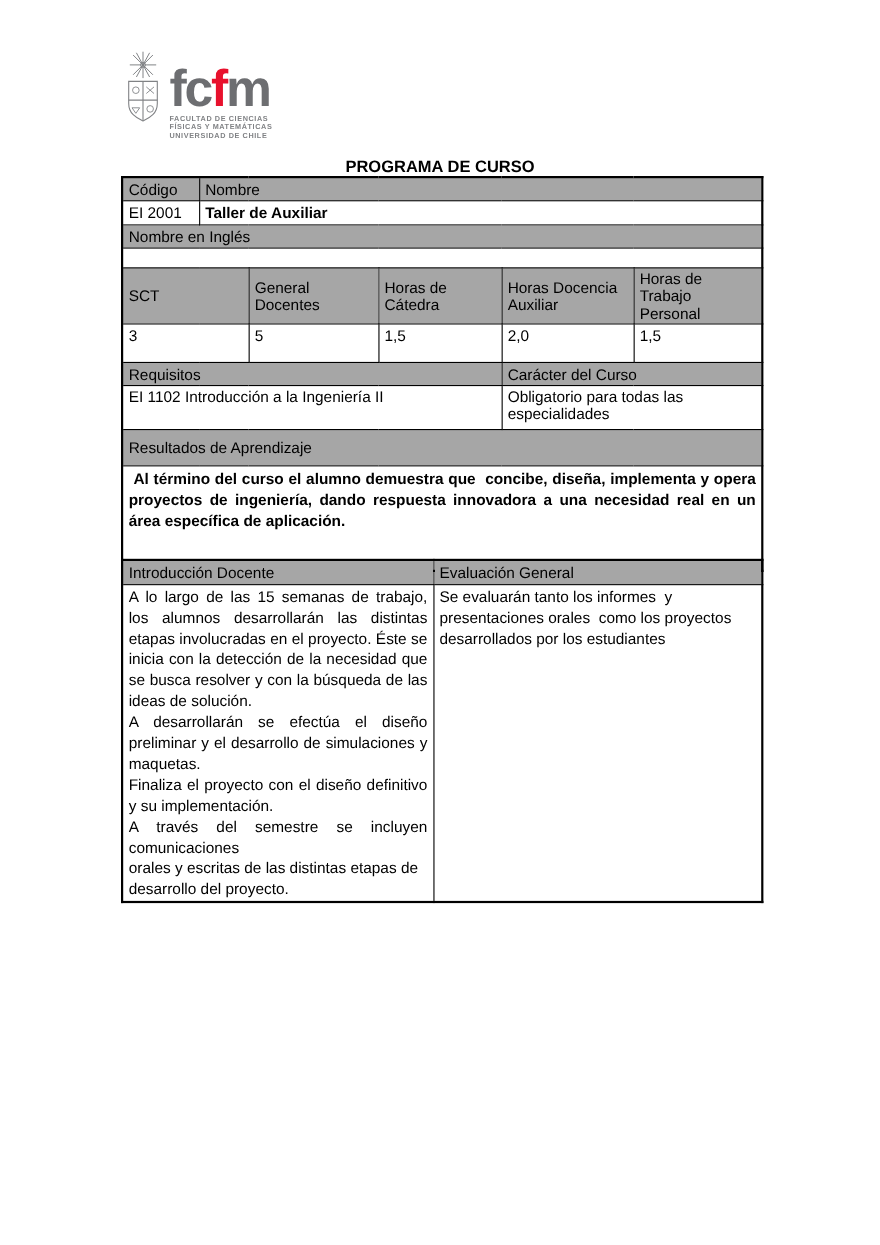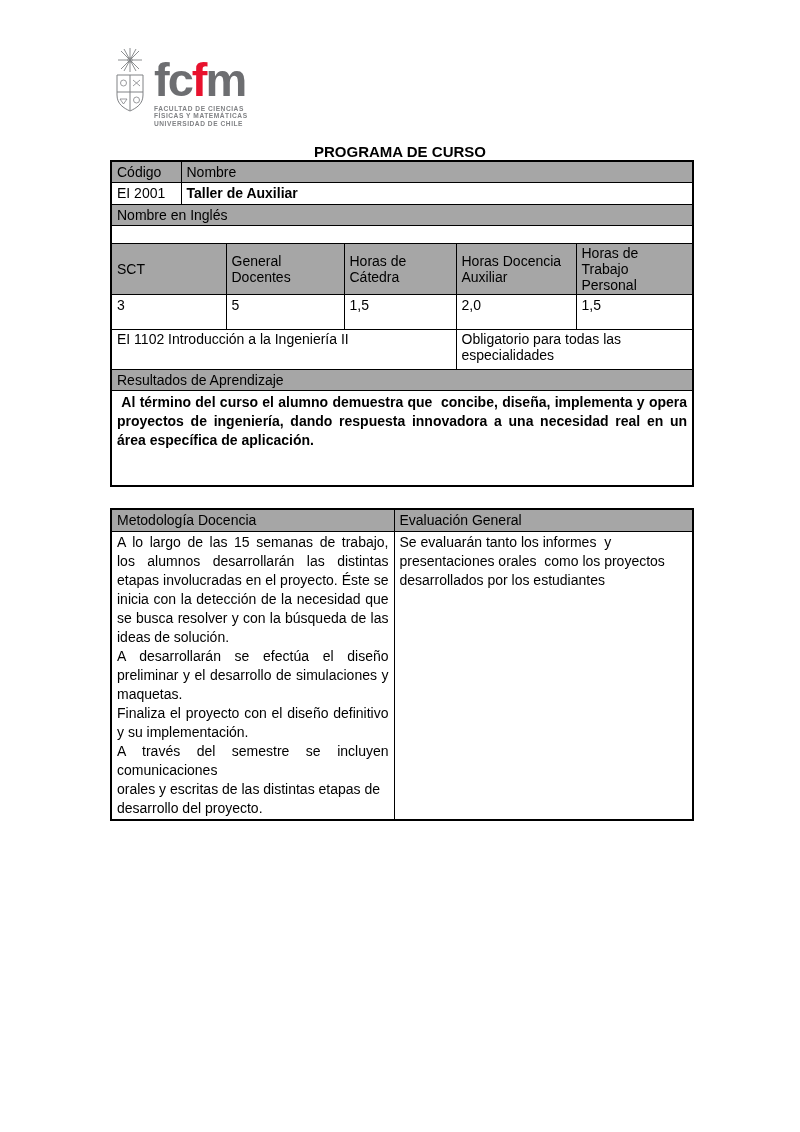--- a/index.html
+++ b/index.html
@@ -122,41 +122,45 @@
       <td class="gray center">Horas Docencia Auxiliar</td>
       <td class="gray center">Horas de Trabajo Personal</td>
     </tr>
     <tr style="height:35px">
       <td class="center top credits-val" colspan="2">3</td>
       <td class="center top credits-val">5</td>
       <td class="center top credits-val">1,5</td>
       <td class="center top credits-val">2,0</td>
       <td class="center top credits-val">1,5</td>
     </tr>
+    <tr style="height:21px">
+      <td class="gray center" colspan="4">Requisitos</td>
+      <td class="gray center" colspan="2">Carácter del Curso</td>
+    </tr>
     <tr style="height:40px">
       <td class="top" colspan="4">EI 1102 Introducción a la Ingeniería II</td>
       <td class="top" colspan="2">Obligatorio para todas las especialidades</td>
     </tr>
-    <tr style="height:21px">
+    <tr style="height:33px">
       <td class="gray center" colspan="6">Resultados de Aprendizaje</td>
     </tr>
     <tr style="height:96px">
       <td class="top justify prewrap resultados-cell" colspan="6"> Al término del curso el alumno demuestra que  concibe, diseña, implementa y opera proyectos de ingeniería, dando respuesta innovadora a una necesidad real en un área específica de aplicación.</td>
     </tr>
   </tbody>
     </table>
 
   <table class="t2">
     <colgroup>
       <col style="width:283px">
         <col style="width:299px">
     </colgroup>
     <tbody>
         <tr style="height:21px">
-      <td class="gray">Metodología Docencia</td>
+      <td class="gray">Introducción Docente</td>
       <td class="gray">Evaluación General</td>
     </tr>
     <tr style="height:211px">
       <td class="top method-cell">
         <p>A lo largo de las 15 semanas de trabajo, los alumnos desarrollarán las distintas etapas involucradas en el proyecto. Éste se inicia con la detección de la necesidad que se busca resolver y con la búsqueda de las ideas de solución.</p>
         <p>A desarrollarán se efectúa el diseño preliminar y el desarrollo de simulaciones y maquetas.</p>
         <p>Finaliza el proyecto con el diseño definitivo y su implementación.</p>
         <p>A través del semestre se incluyen comunicaciones
 orales y escritas de las distintas etapas de
 desarrollo del proyecto.</p>

